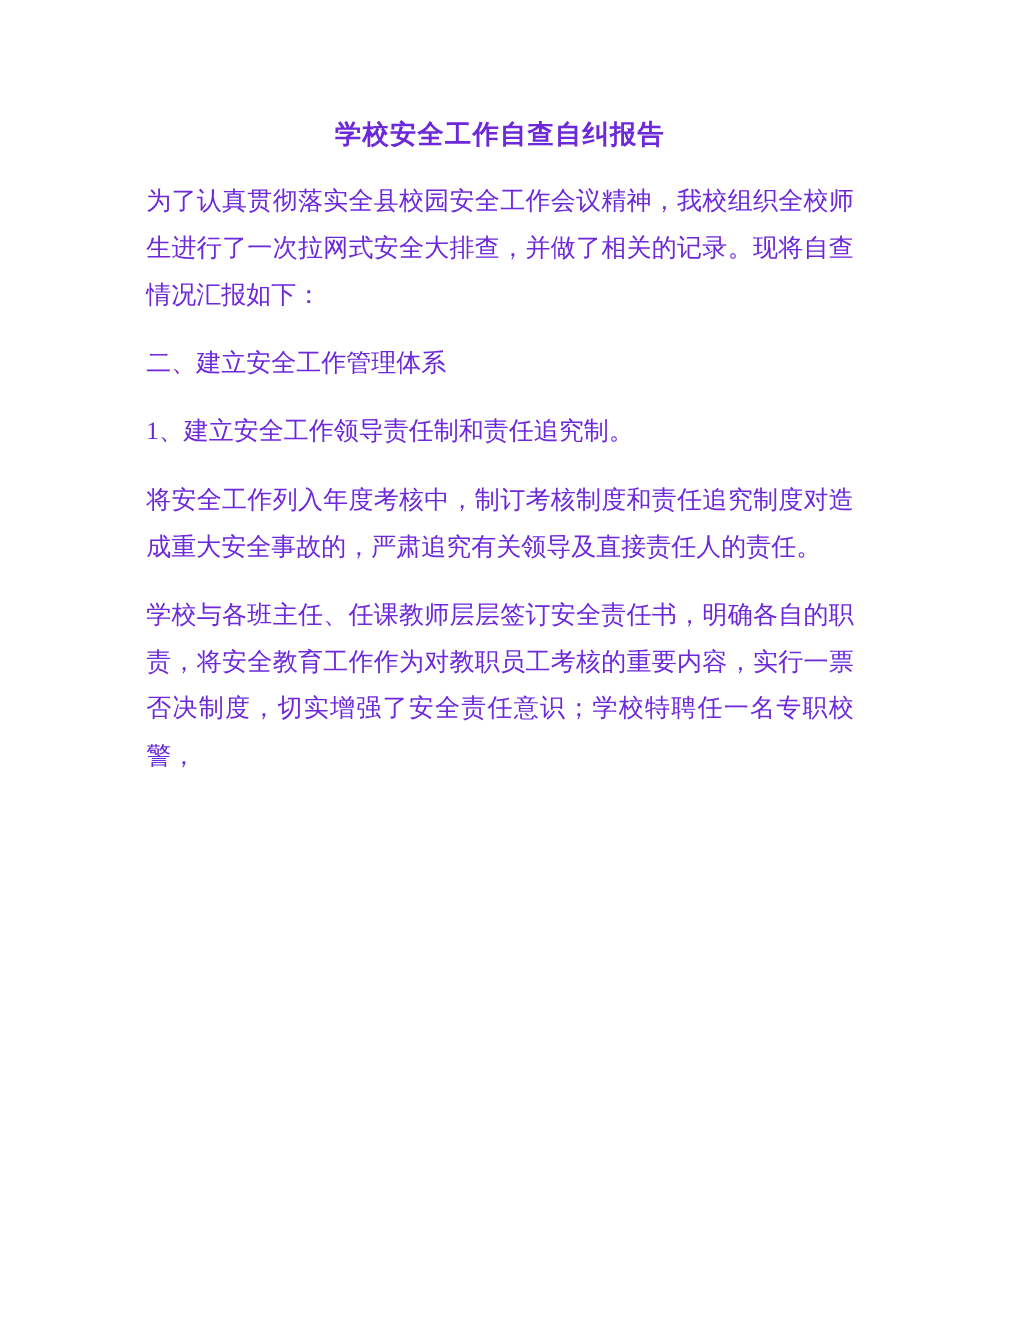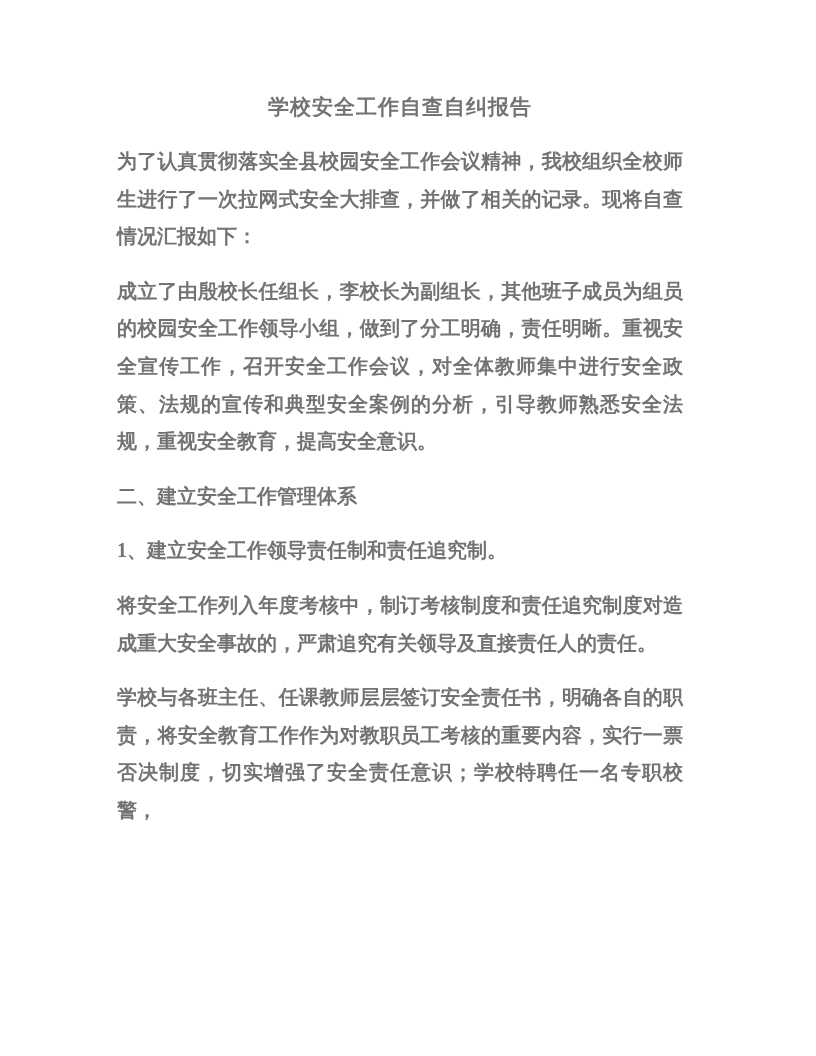--- a/index.html
+++ b/index.html
@@ -7,21 +7,21 @@
     padding: 0;
     background: #ffffff;
   }
   .page {
     position: relative;
     width: 816px;
     height: 1056px;
     background: #ffffff;
     overflow: hidden;
     font-family: "Liberation Serif", "DejaVu Serif", serif;
-    color: #737373;
+    color: #6d28d9;
   }
   .content {
     position: absolute;
     left: 117px;
     top: 88px;
     width: 566px;
   }
   .doc-title {
     font-size: 21px;
     font-weight: bold;
@@ -30,37 +30,35 @@
     margin: 0 0 17px 0;
     letter-spacing: 1px;
   }
   .para {
     font-size: 20px;
     line-height: 37.6px;
     margin: 0 0 17px 0;
     text-align: justify;
     text-justify: inter-ideograph;
     word-break: break-all;
-    font-weight: bold;
   }
   .para:last-child {
     margin-bottom: 0;
   }
 </style>
 </head>
 <body>
 
 <div class="page">
   <div class="content">
     <h1 class="doc-title">学校安全工作自查自纠报告</h1>
 
     <p class="para">为了认真贯彻落实全县校园安全工作会议精神，我校组织全校师生进行了一次拉网式安全大排查，并做了相关的记录。现将自查情况汇报如下：</p>
 
 
-    <p class="para">成立了由殷校长任组长，李校长为副组长，其他班子成员为组员的校园安全工作领导小组，做到了分工明确，责任明晰。重视安全宣传工作，召开安全工作会议，对全体教师集中进行安全政策、法规的宣传和典型安全案例的分析，引导教师熟悉安全法规，重视安全教育，提高安全意识。</p>
 
     <p class="para">二、建立安全工作管理体系</p>
 
     <p class="para">1、建立安全工作领导责任制和责任追究制。</p>
 
     <p class="para">将安全工作列入年度考核中，制订考核制度和责任追究制度对造成重大安全事故的，严肃追究有关领导及直接责任人的责任。</p>
 
 
     <p class="para">学校与各班主任、任课教师层层签订安全责任书，明确各自的职责，将安全教育工作作为对教职员工考核的重要内容，实行一票否决制度，切实增强了安全责任意识；学校特聘任一名专职校警，</p>
   </div>

